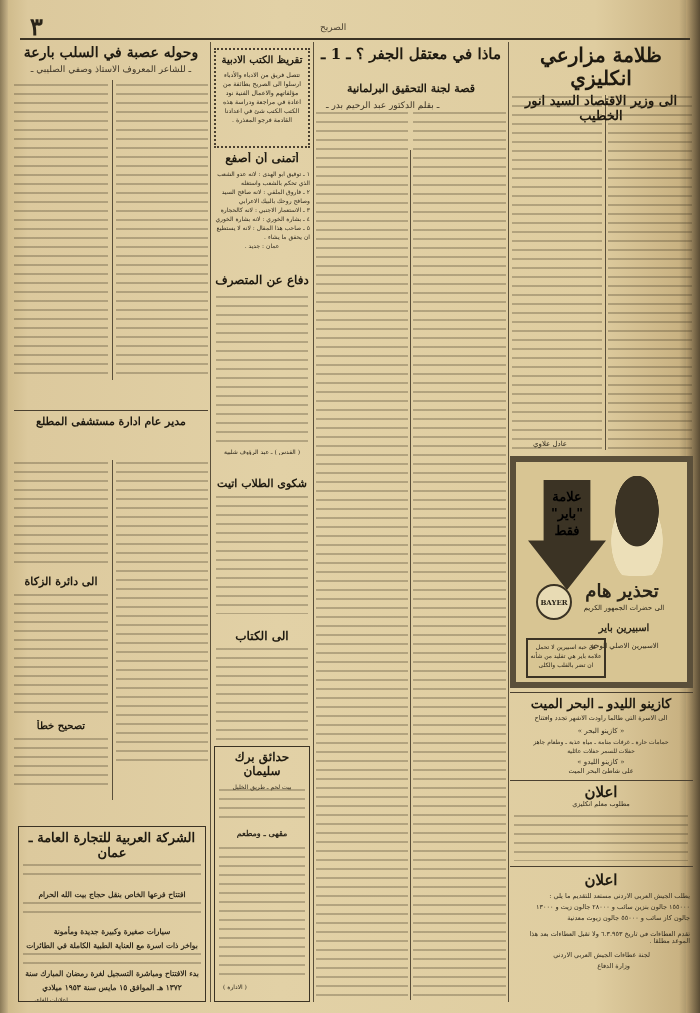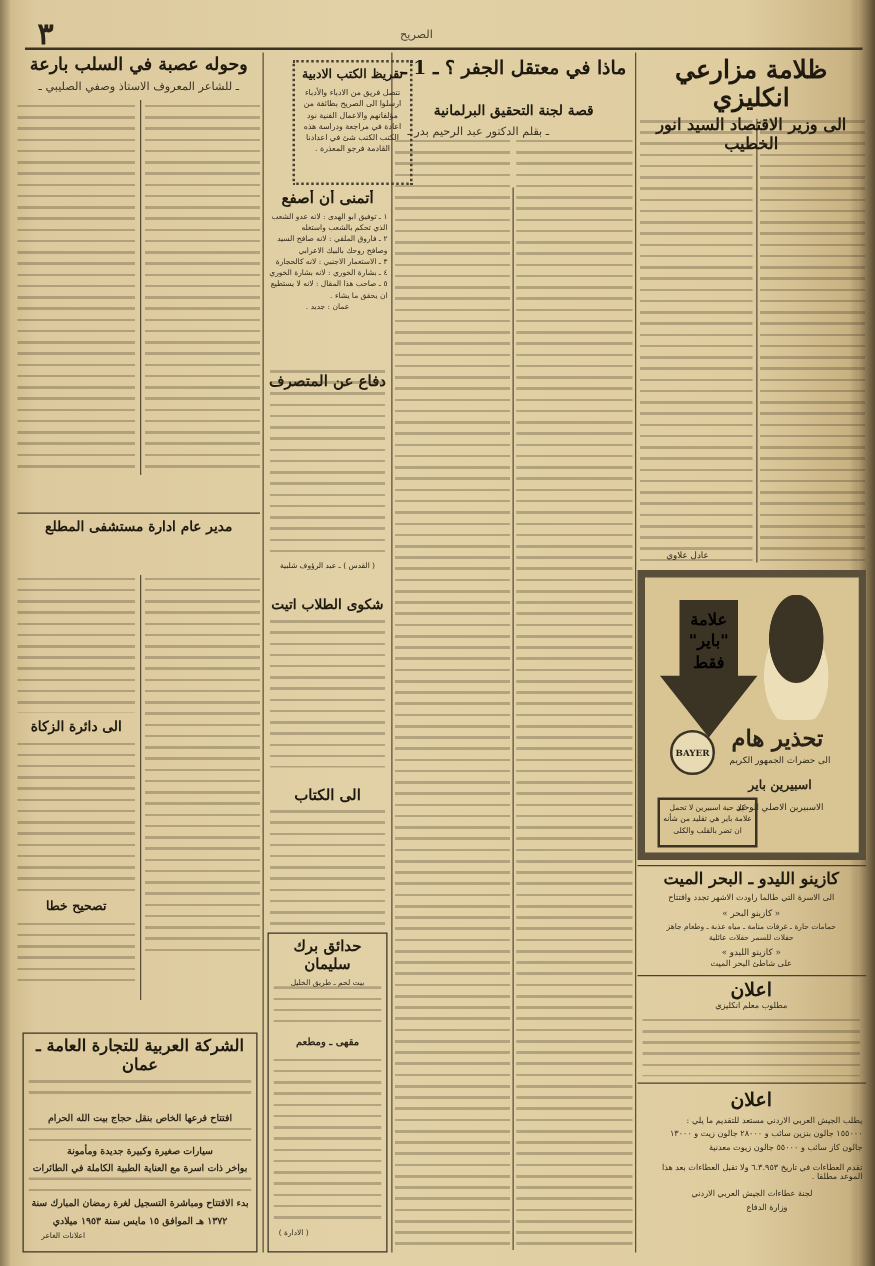--- a/index.html
+++ b/index.html
@@ -125,34 +125,34 @@
   </div>
 
   <div class="block" style="left:316px;top:46px;width:190px;">
     <div class="head" style="font-size:15px;">ماذا في معتقل الجفر ؟ ـ 1 ـ</div>
     <div class="head" style="font-size:11px;margin-top:20px;">قصة لجنة التحقيق البرلمانية</div>
     <div class="byline" style="text-align:left;padding-left:10px;">ـ بقلم الدكتور عبد الرحيم بدر ـ</div>
   </div>
   <div class="filler" style="left:316px;top:112px;width:92px;height:890px;"></div>
   <div class="filler" style="left:413px;top:112px;width:93px;height:890px;"></div>
 
-  <div class="dotted-box block" style="left:214px;top:48px;width:96px;height:100px;margin-left:20px;">
+  <div class="dotted-box block" style="left:214px;top:48px;width:96px;height:100px;">
     <div class="head" style="font-size:10px;">تقريظ الكتب الادبية</div>
     <div class="sub" style="font-size:6.3px;margin-top:4px;line-height:9px;">تتصل فريق من الادباء والأدباء ارسلوا الى الصريح بطائفة من مؤلفاتهم والاعمال الفنية نود اعادة في مراجعة ودراسة هذه الكتب الكتب شئ في اعدادنا القادمة فرجو المعذرة .</div>
   </div>
   <div class="block" style="left:214px;top:152px;width:96px;">
     <div class="head" style="font-size:12px;">أتمنى أن أصفع</div>
     <div class="sub" style="font-size:6px;text-align:right;line-height:9px;margin-top:3px;">١ ـ توفيق ابو الهدى : لانه عدو الشعب الذي تحكم بالشعب واستغله</div>
     <div class="sub" style="font-size:6px;text-align:right;line-height:9px;">٢ ـ فاروق الملقي : لانه صافح السيد وصافح روحك بالبيك الاعرابي</div>
     <div class="sub" style="font-size:6px;text-align:right;line-height:9px;">٣ ـ الاستعمار الاجنبي : لانه كالحجارة</div>
     <div class="sub" style="font-size:6px;text-align:right;line-height:9px;">٤ ـ بشارة الخوري : لانه بشارة الخوري</div>
     <div class="sub" style="font-size:6px;text-align:right;line-height:9px;">٥ ـ صاحب هذا المقال : لانه لا يستطيع ان يحقق ما يشاء .</div>
     <div class="sub" style="font-size:6px;line-height:9px;">عمان : جديد .</div>
   </div>
-  <div class="block" style="left:214px;top:274px;width:96px;margin-top:25px;">
+  <div class="block" style="left:214px;top:274px;width:96px;">
     <div class="head" style="font-size:12px;">دفاع عن المتصرف</div>
   </div>
   <div class="filler" style="left:216px;top:296px;width:92px;height:150px;"></div>
   <div class="block" style="left:214px;top:448px;width:96px;font-size:6px;">( القدس ) ـ عبد الرؤوف شلبية</div>
   <div class="block" style="left:214px;top:478px;width:96px;">
     <div class="head" style="font-size:11px;">شكوى الطلاب اتيت</div>
   </div>
   <div class="filler" style="left:216px;top:496px;width:92px;height:118px;"></div>
   <div class="block" style="left:214px;top:630px;width:96px;">
     <div class="head" style="font-size:12px;">الى الكتاب</div>
@@ -189,20 +189,20 @@
   <div class="block" style="left:14px;top:720px;width:94px;">
     <div class="head" style="font-size:10px;">تصحيح خطأ</div>
   </div>
   <div class="filler" style="left:14px;top:738px;width:94px;height:50px;"></div>
 
   <div class="boxed block" style="left:18px;top:826px;width:188px;height:176px;padding:4px;">
     <div class="head" style="font-size:13px;">الشركة العربية للتجارة العامة ـ عمان</div>
     <div class="filler" style="position:relative;display:block;width:100%;height:14px;margin-top:3px;"></div>
     <div class="sub" style="font-size:7.5px;font-weight:bold;margin-top:12px;">افتتاح فرعها الخاص بنقل حجاج بيت الله الحرام</div>
     <div class="filler" style="position:relative;display:block;width:100%;height:12px;margin-top:3px;"></div>
-    <div class="sub" style="font-size:7.5px;font-weight:bold;margin-top:2px;">سيارات صغيرة وكبيرة جديدة ومأمونة</div>
+    <div class="sub" style="font-size:7.5px;font-weight:bold;margin-top:13px;">سيارات صغيرة وكبيرة جديدة ومأمونة</div>
     <div class="sub" style="font-size:7.5px;font-weight:bold;margin-top:5px;">بواخر ذات اسرة مع العناية الطبية الكاملة في الطائرات</div>
     <div class="filler" style="position:relative;display:block;width:100%;height:12px;margin-top:3px;"></div>
     <div class="sub" style="font-size:7.5px;font-weight:bold;margin-top:4px;">بدء الافتتاح ومباشرة التسجيل لغرة رمضان المبارك سنة</div>
     <div class="sub" style="font-size:7.5px;font-weight:bold;margin-top:5px;">١٣٧٢ هـ الموافق ١٥ مايس سنة ١٩٥٣ ميلادي</div>
     <div class="sub" style="font-size:6px;margin-top:4px;text-align:left;padding-left:10px;">اعلانات الغاعر</div>
   </div>
 </div>
 
 </body></html>

